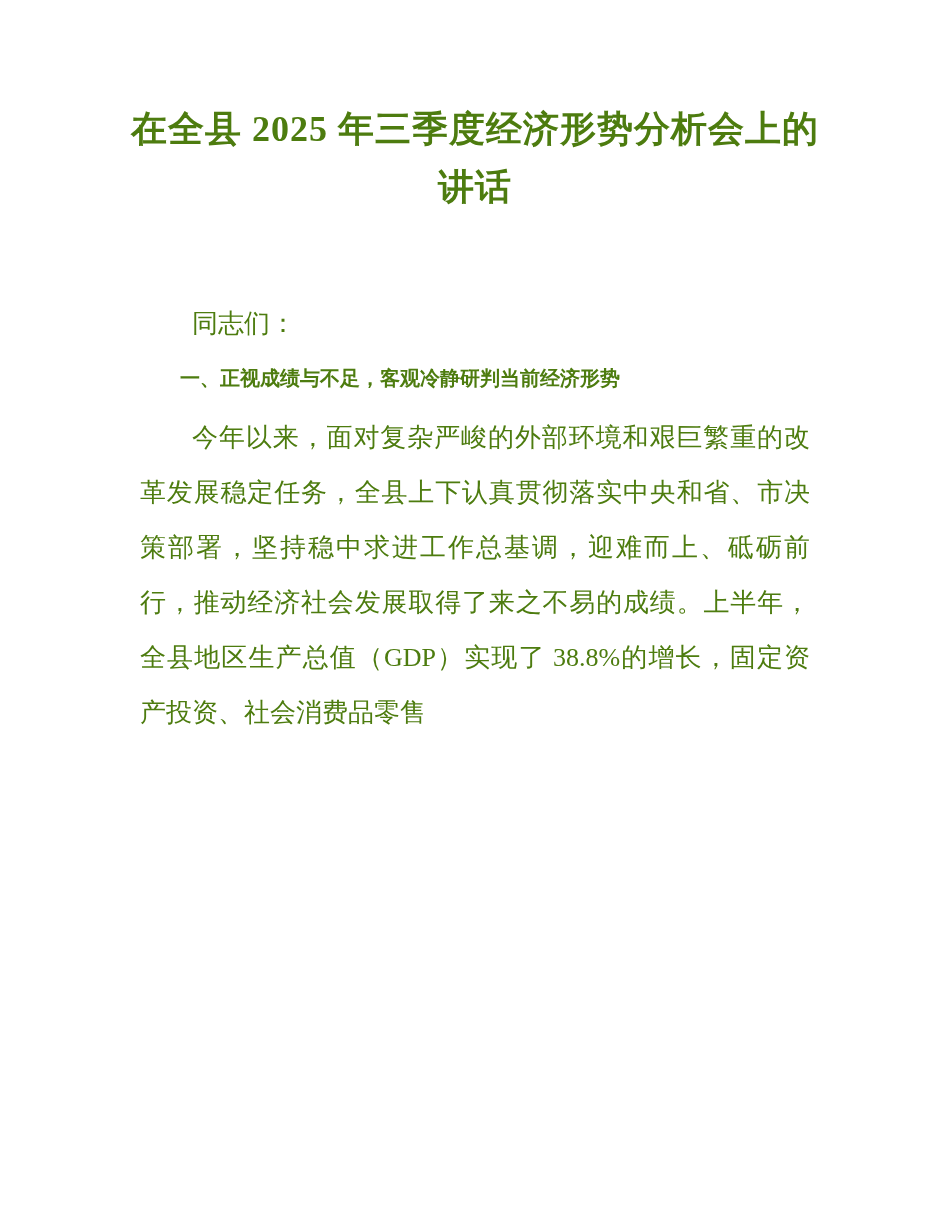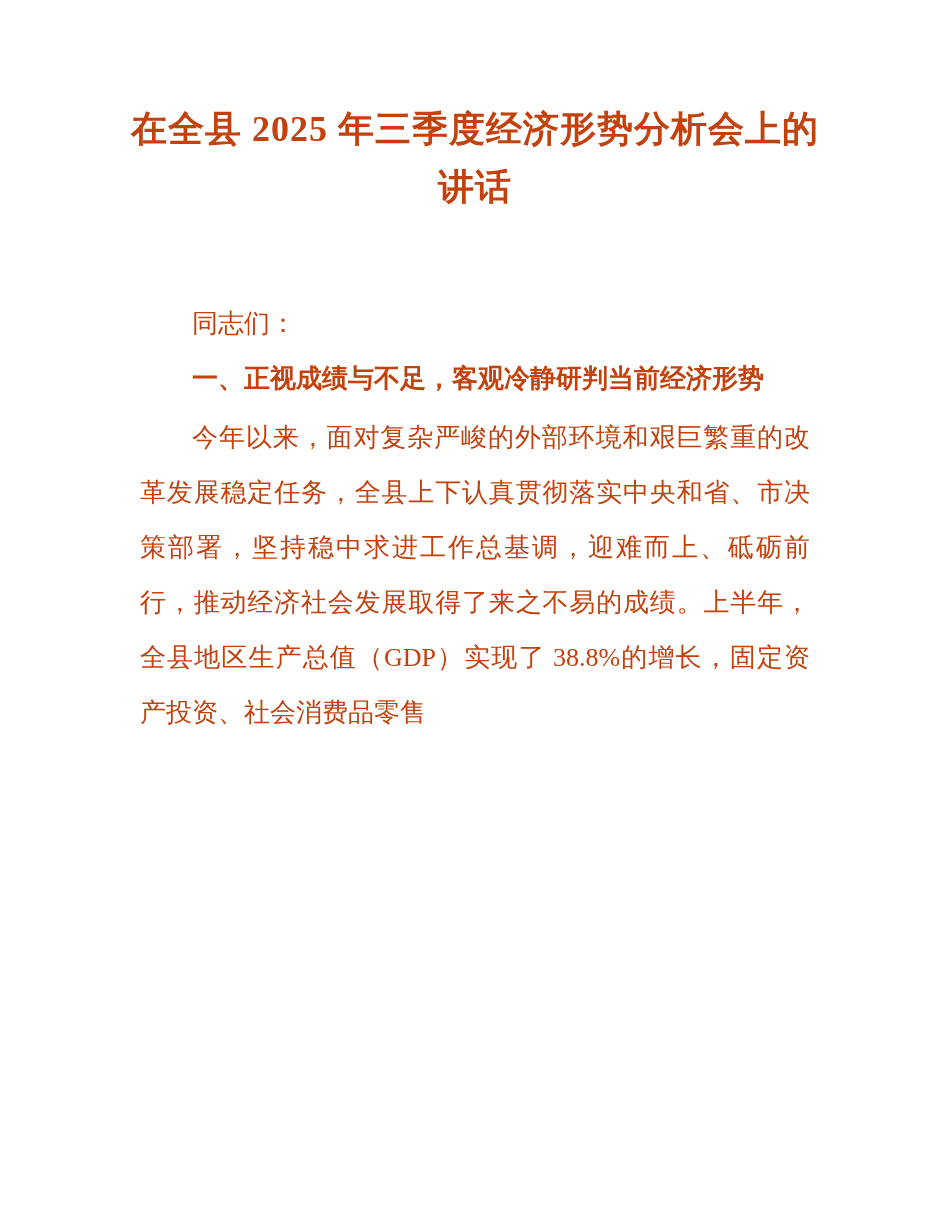--- a/index.html
+++ b/index.html
@@ -2,21 +2,21 @@
 <html><head>
 <meta charset="utf-8">
 <style>
   * { margin: 0; padding: 0; box-sizing: border-box; }
   html, body { background: #ffffff; }
   .page {
     position: relative;
     width: 950px;
     height: 1033px;
     background: #ffffff;
-    color: #c2410c;
+    color: #4d7c0f;
     font-family: "Liberation Serif", serif;
     overflow: hidden;
   }
   .doc-title {
     margin: 100px 118px 0 118px;   
     font-size: 36px;
     font-weight: bold;
     line-height: 58px;
     text-align: center;
     font-family: "Liberation Serif", serif;
@@ -33,21 +33,21 @@
     text-align: left;
   }
   .para {
     margin-top: 4px;
     text-indent: 2em;
     text-align: justify;
   }
   .section-heading {
     margin-top: 0;
     text-indent: 2em;
-    font-size: 26px;
+    font-size: 20px;
     font-weight: bold;
     line-height: 55px;
     font-family: Liberation Serif, serif;
     text-align: left;
   }
 </style>
 </head>
 <body>
 
 <div class="page">

